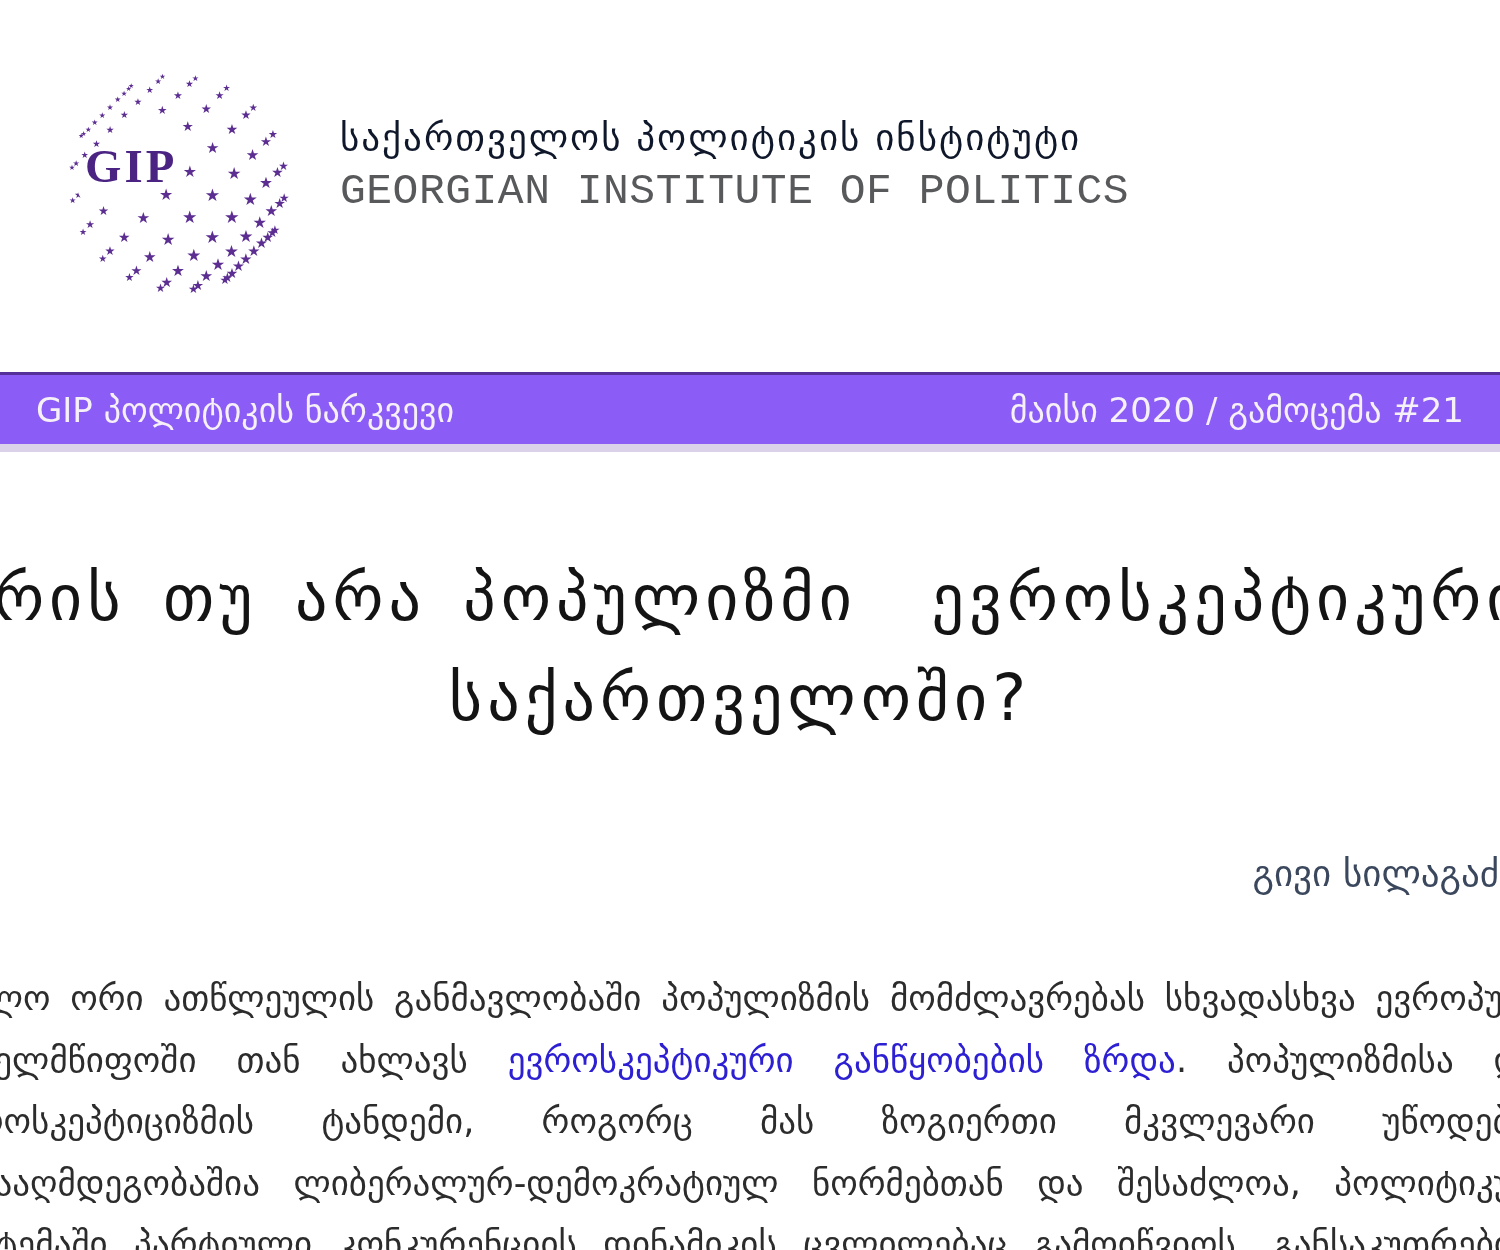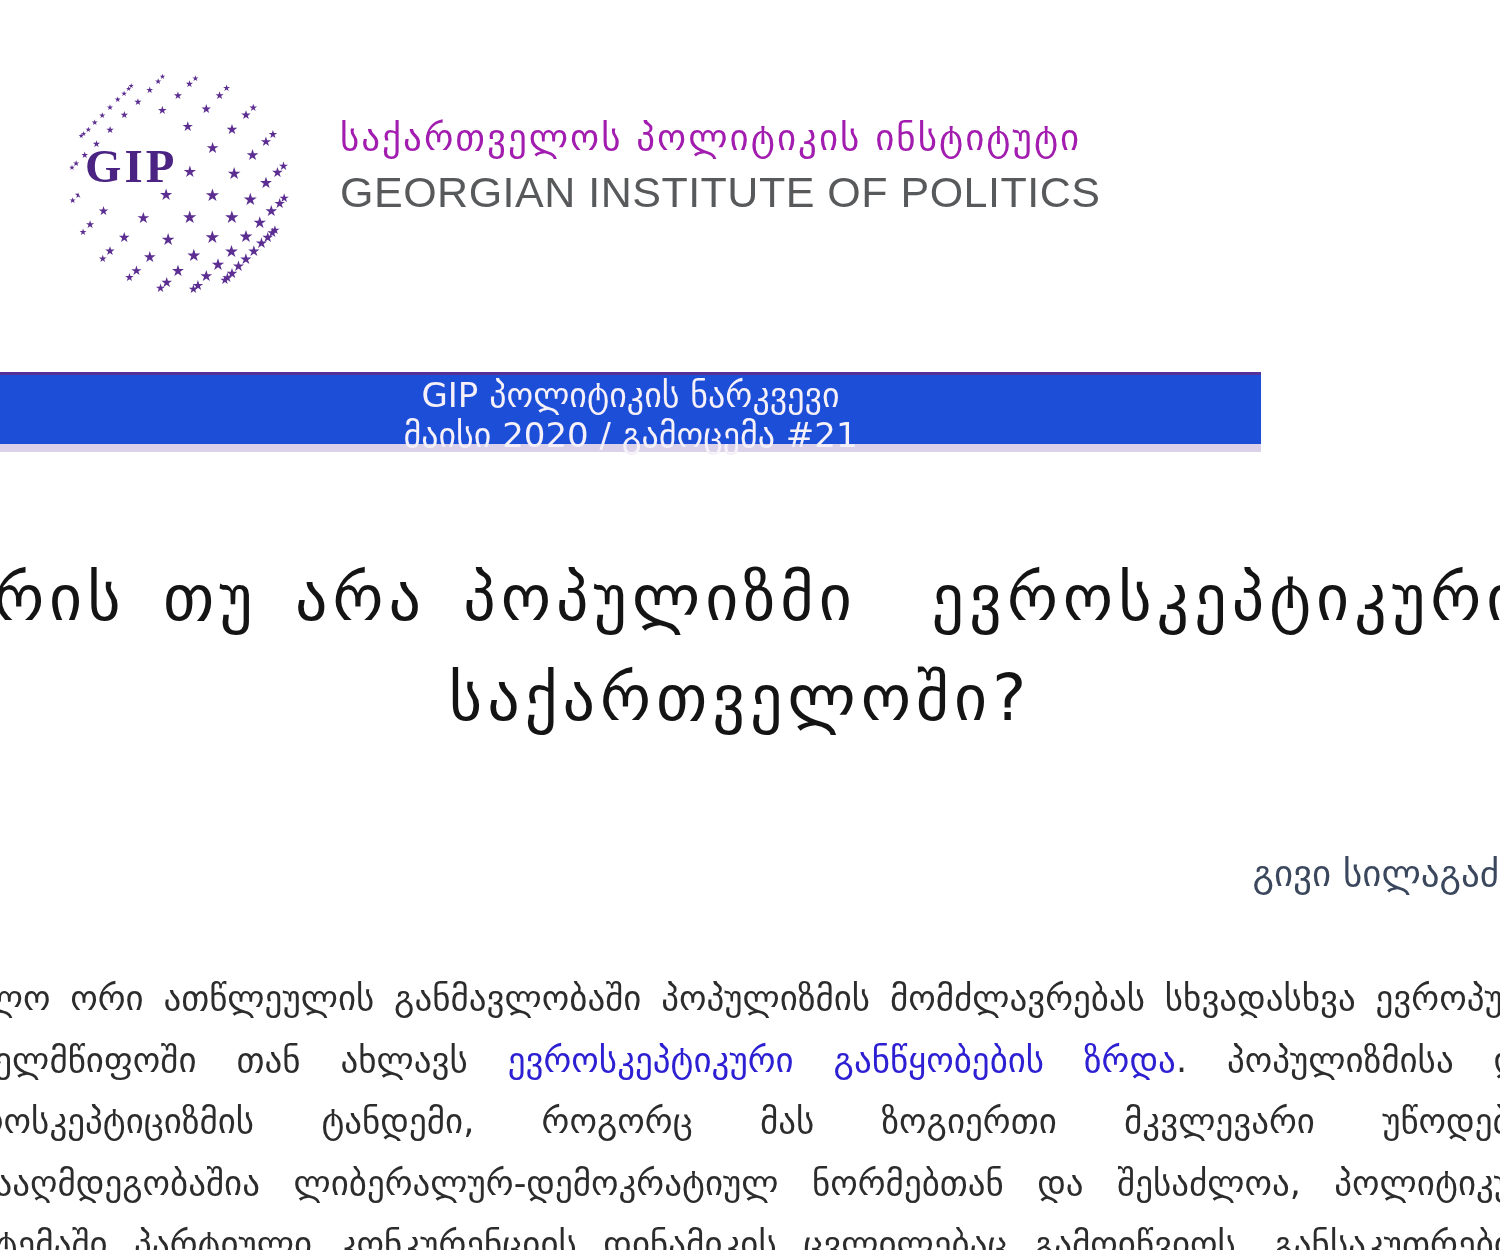--- a/index.html
+++ b/index.html
@@ -4,28 +4,28 @@
 <style>
   html,body{margin:0;padding:0;background:#ffffff;}
   .page{
     position:relative;width:1500px;height:1250px;overflow:hidden;background:#ffffff;
     font-family:"DejaVu Sans",sans-serif;
   }
   
   .logo{position:absolute;left:56px;top:58px;width:244px;height:250px;}
   
   .orgblock{position:absolute;left:340px;top:112px;}
-  .org-ka{font-size:37px;color:#a21caf;letter-spacing:2px;line-height:52px;white-space:nowrap;}
+  .org-ka{font-size:37px;color:#0f172a;letter-spacing:2px;line-height:52px;white-space:nowrap;}
   .org-en{font-size:43px;color:#58595b;letter-spacing:0.5px;line-height:56px;white-space:nowrap;
-          font-family:Liberation Sans, sans-serif;}
+          font-family:Liberation Mono, monospace;}
   
   .banner{
-    position:absolute;left:0;top:372px;width:1261px;height:80px;box-sizing:border-box;
-    background:#1d4ed8;border-top:3px solid #55309b;border-bottom:8px solid #dbd2ea;
-    display:flex;justify-content:space-between;align-items:center;padding:0 36px;flex-direction:column;
+    position:absolute;left:0;top:372px;width:1500px;height:80px;box-sizing:border-box;
+    background:#8b5cf6;border-top:3px solid #55309b;border-bottom:8px solid #dbd2ea;
+    display:flex;justify-content:space-between;align-items:center;padding:0 36px;
   }
   .banner span{color:#f6f0f8;font-size:34px;white-space:nowrap;}
   
   .title{
     position:absolute;top:548px;left:-60px;width:1600px;text-align:center;
     font-size:64px;line-height:100px;color:#141414;letter-spacing:5px;word-spacing:12px;
     white-space:nowrap;
   }
   .title .tline{height:100px;overflow:visible;}
   

